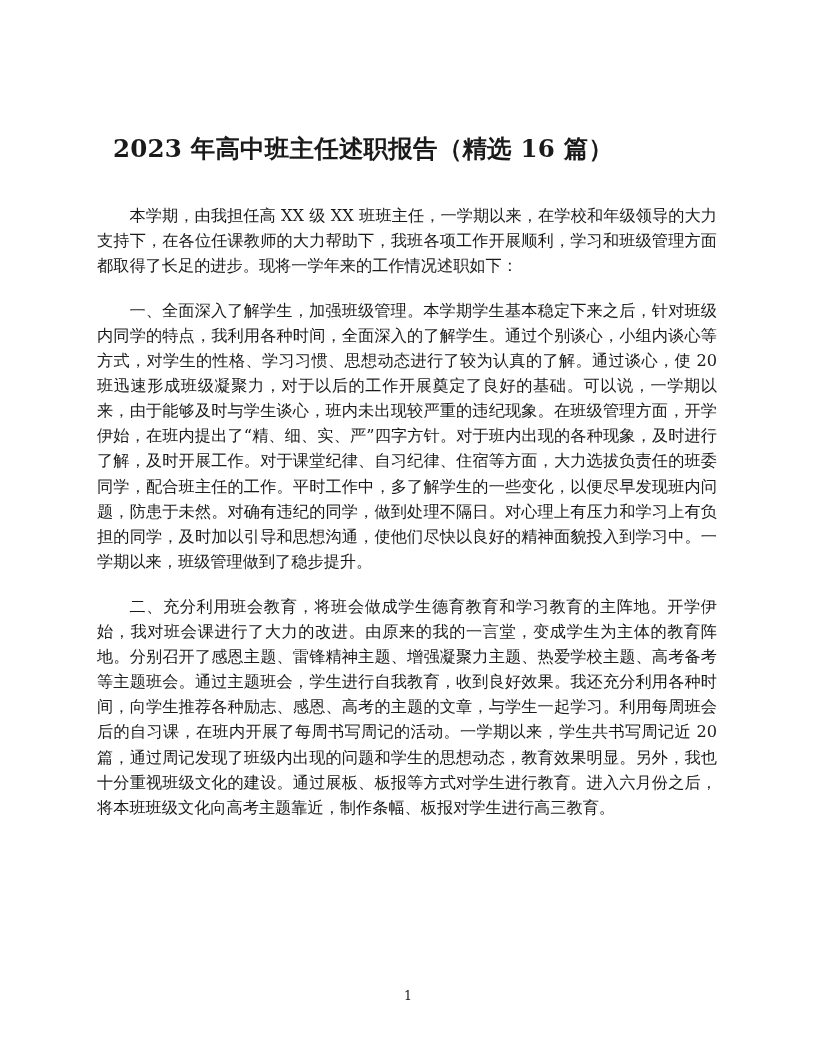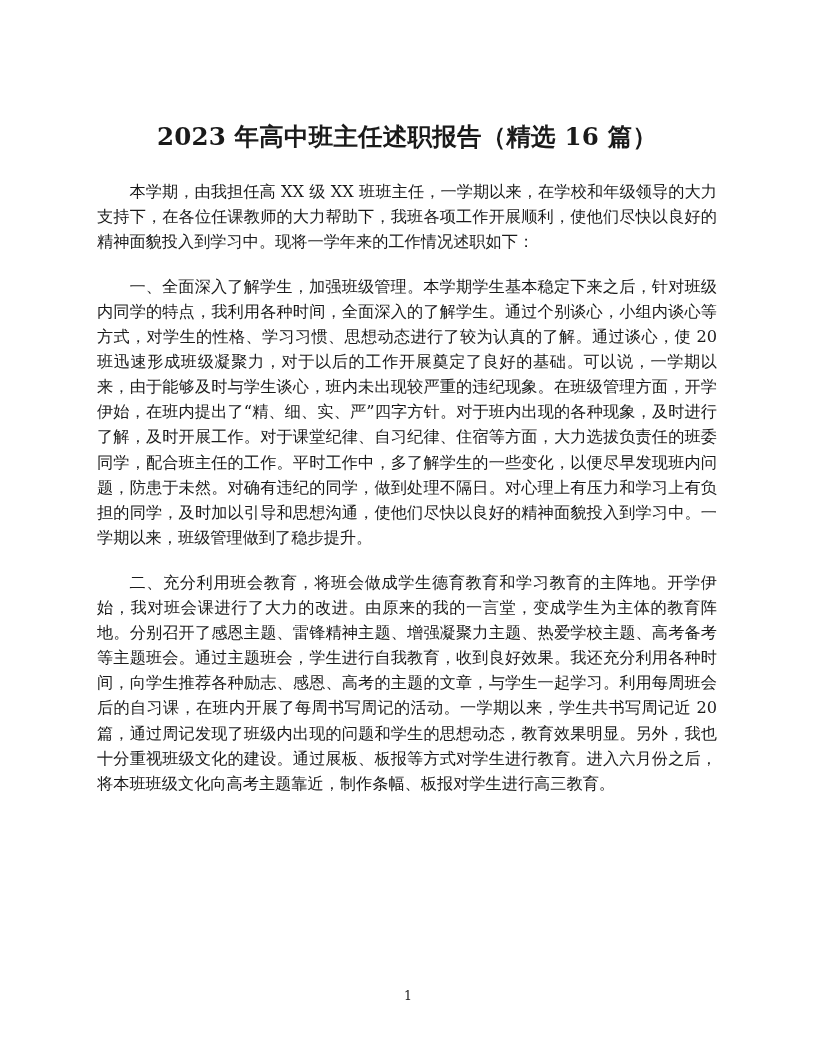--- a/index.html
+++ b/index.html
@@ -20,25 +20,25 @@
     box-sizing: border-box;
     overflow: hidden;
   }
   .content {
     position: absolute;
     left: 97px;
     top: 0;
     width: 620px;
   }
   .doc-title {
-    margin: 4px;
+    margin: 16px;
     padding-top: 118px;
     font-size: 24.5px;
     font-weight: bold;
-    text-align: center;
+    text-align: left;
     letter-spacing: 0.2px;
     line-height: 1.25;
     font-family: "DejaVu Serif", "Liberation Serif", serif;
   }
   .doc-subtitle {
     margin: 0;
     padding-top: 32px;
     font-size: 16.5px;
     font-weight: bold;
     text-align: center;
@@ -70,18 +70,18 @@
     font-family: "DejaVu Serif", "Liberation Serif", serif;
     color: #1a1a1a;
   }
 </style>
 </head>
 <body>
 
 <div class="page">
   <div class="content">
     <h1 class="doc-title">2023 年高中班主任述职报告（精选 16 篇）</h1>
-    <p class="para">本学期，由我担任高 XX 级 XX 班班主任，一学期以来，在学校和年级领导的大力支持下，在各位任课教师的大力帮助下，我班各项工作开展顺利，使他们尽快以良好的精神面貌投入到学习中。现将一学年来的工作情况述职如下：</p>
+    <p class="para">本学期，由我担任高 XX 级 XX 班班主任，一学期以来，在学校和年级领导的大力支持下，在各位任课教师的大力帮助下，我班各项工作开展顺利，学习和班级管理方面都取得了长足的进步。现将一学年来的工作情况述职如下：</p>
     <p class="para">一、全面深入了解学生，加强班级管理。本学期学生基本稳定下来之后，针对班级内同学的特点，我利用各种时间，全面深入的了解学生。通过个别谈心，小组内谈心等方式，对学生的性格、学习习惯、思想动态进行了较为认真的了解。通过谈心，使 20 班迅速形成班级凝聚力，对于以后的工作开展奠定了良好的基础。可以说，一学期以来，由于能够及时与学生谈心，班内未出现较严重的违纪现象。在班级管理方面，开学伊始，在班内提出了“精、细、实、严”四字方针。对于班内出现的各种现象，及时进行了解，及时开展工作。对于课堂纪律、自习纪律、住宿等方面，大力选拔负责任的班委同学，配合班主任的工作。平时工作中，多了解学生的一些变化，以便尽早发现班内问题，防患于未然。对确有违纪的同学，做到处理不隔日。对心理上有压力和学习上有负担的同学，及时加以引导和思想沟通，使他们尽快以良好的精神面貌投入到学习中。一学期以来，班级管理做到了稳步提升。</p>
     <p class="para">二、充分利用班会教育，将班会做成学生德育教育和学习教育的主阵地。开学伊始，我对班会课进行了大力的改进。由原来的我的一言堂，变成学生为主体的教育阵地。分别召开了感恩主题、雷锋精神主题、增强凝聚力主题、热爱学校主题、高考备考等主题班会。通过主题班会，学生进行自我教育，收到良好效果。我还充分利用各种时间，向学生推荐各种励志、感恩、高考的主题的文章，与学生一起学习。利用每周班会后的自习课，在班内开展了每周书写周记的活动。一学期以来，学生共书写周记近 20 篇，通过周记发现了班级内出现的问题和学生的思想动态，教育效果明显。另外，我也十分重视班级文化的建设。通过展板、板报等方式对学生进行教育。进入六月份之后，将本班班级文化向高考主题靠近，制作条幅、板报对学生进行高三教育。</p>
   </div>
   <div class="page-number">1</div>
 </div>
 
 </body></html>

